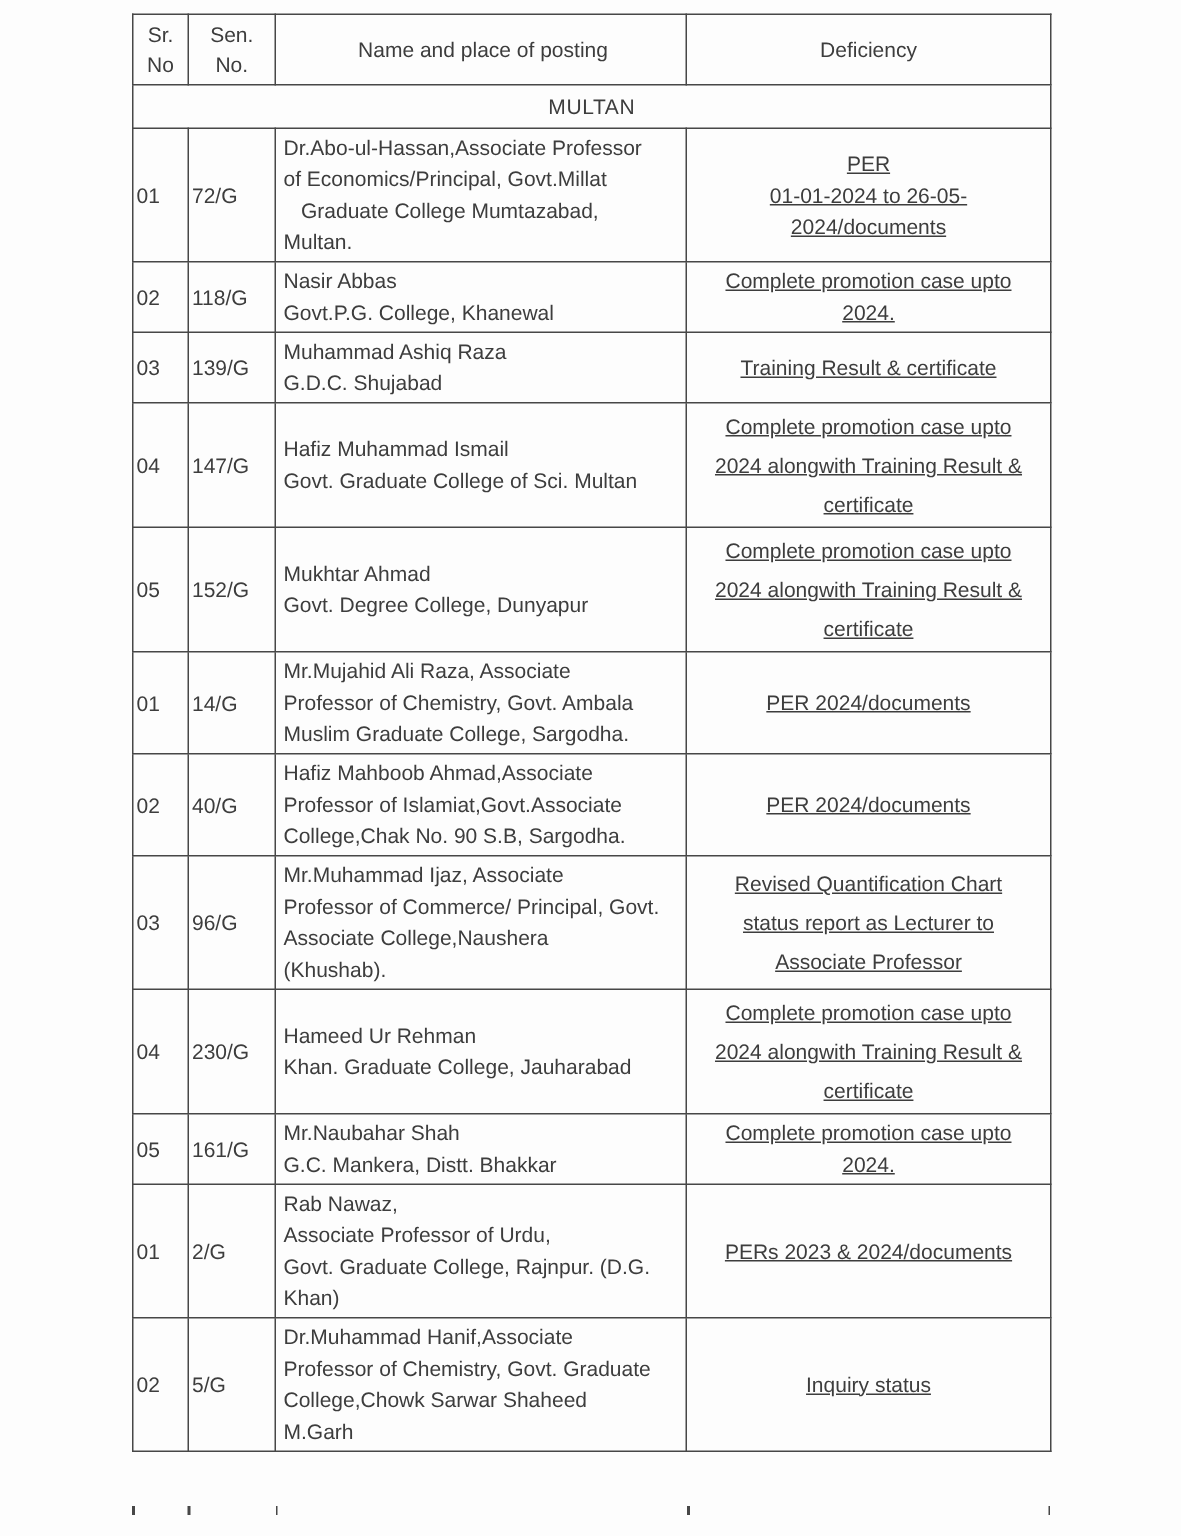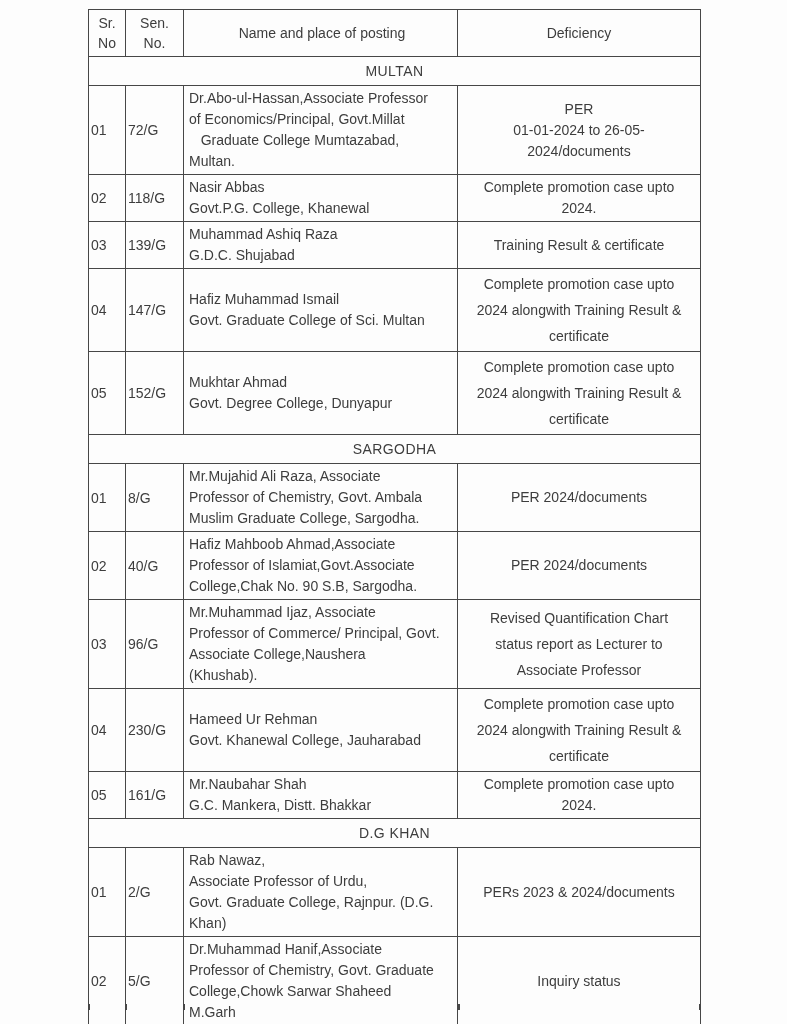--- a/index.html
+++ b/index.html
@@ -63,20 +63,21 @@
     text-align: left;
     padding: 2px 17px 2px 5px;
     white-space: pre-wrap;
     line-height: 21px;
   }
   td.c-def {
     text-align: center;
     padding: 2px 6px;
     white-space: pre-wrap;
     line-height: 21px;
+    text-decoration: underline;
   }
   td.c-def.lh-wide { line-height: 26px; }
   
   .partial-next-row {
     position: absolute;
     left: 88px;
     width: 612px;
     height: 6px;
   }
   .partial-next-row span {
@@ -151,26 +152,23 @@
       <tr>
         <td class="c-sr">05</td>
         <td class="c-sen">152/G</td>
         <td class="c-name">Mukhtar Ahmad
 Govt. Degree College, Dunyapur</td>
         <td class="c-def lh-wide">Complete promotion case upto
 2024 alongwith Training Result &amp;
 certificate</td>
       </tr>
 
-      <tr class="section-row">
-        <td colspan="4">SARGODHA</td>
-      </tr>
       <tr>
         <td class="c-sr">01</td>
-        <td class="c-sen">8/G</td>
+        <td class="c-sen">14/G</td>
         <td class="c-name">Mr.Mujahid Ali Raza, Associate
 Professor of Chemistry, Govt. Ambala
 Muslim Graduate College, Sargodha.</td>
         <td class="c-def">PER 2024/documents</td>
       </tr>
       <tr>
         <td class="c-sr">02</td>
         <td class="c-sen">40/G</td>
         <td class="c-name">Hafiz Mahboob Ahmad,Associate
 Professor of Islamiat,Govt.Associate
@@ -185,37 +183,34 @@
 Associate College,Naushera
 (Khushab).</td>
         <td class="c-def lh-wide">Revised Quantification Chart
 status report as Lecturer to
 Associate Professor</td>
       </tr>
       <tr>
         <td class="c-sr">04</td>
         <td class="c-sen">230/G</td>
         <td class="c-name">Hameed Ur Rehman
-Govt. Khanewal College, Jauharabad</td>
+Khan. Graduate College, Jauharabad</td>
         <td class="c-def lh-wide">Complete promotion case upto
 2024 alongwith Training Result &amp;
 certificate</td>
       </tr>
       <tr>
         <td class="c-sr">05</td>
         <td class="c-sen">161/G</td>
         <td class="c-name">Mr.Naubahar Shah
 G.C. Mankera, Distt. Bhakkar</td>
         <td class="c-def">Complete promotion case upto
 2024.</td>
       </tr>
 
-      <tr class="section-row">
-        <td colspan="4">D.G KHAN</td>
-      </tr>
       <tr>
         <td class="c-sr">01</td>
         <td class="c-sen">2/G</td>
         <td class="c-name">Rab Nawaz,
 Associate Professor of Urdu,
 Govt. Graduate College, Rajnpur. (D.G.
 Khan)</td>
         <td class="c-def">PERs 2023 &amp; 2024/documents</td>
       </tr>
       <tr>

